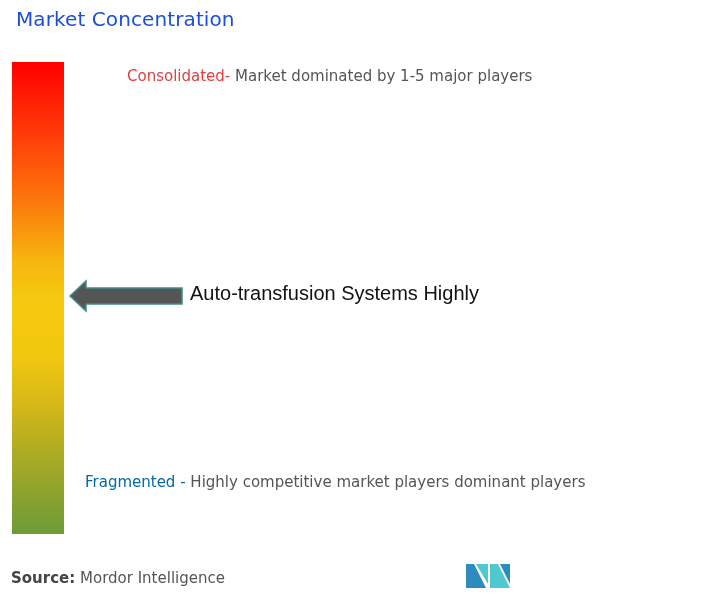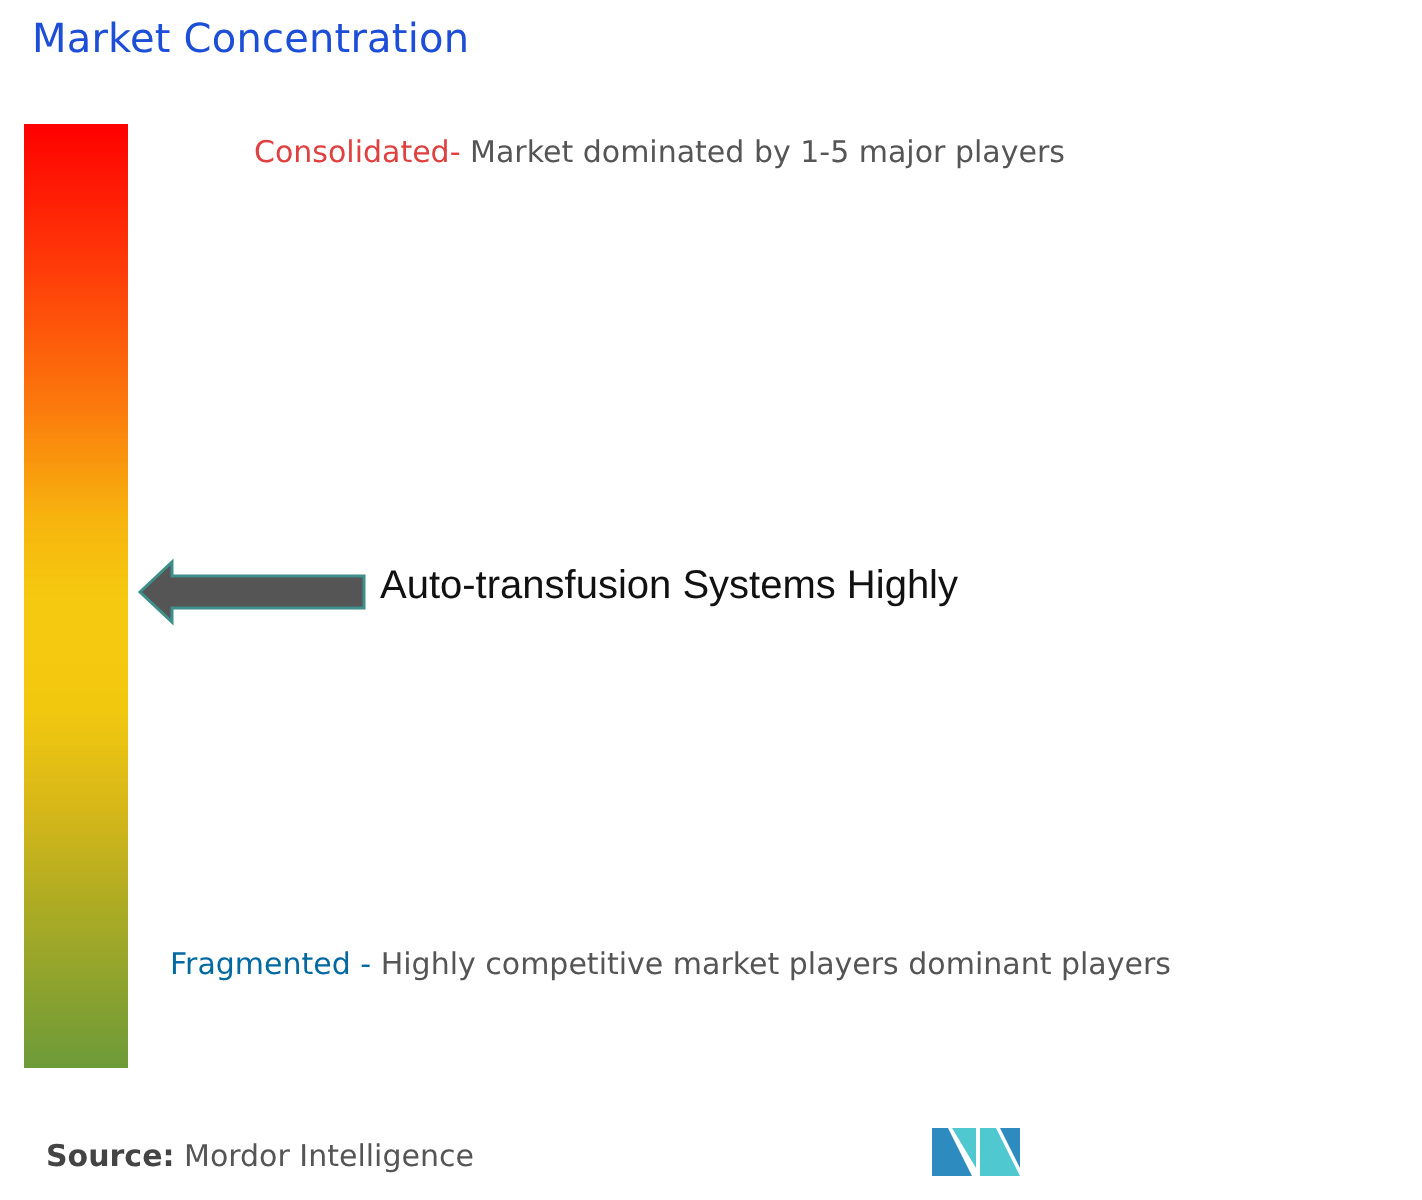--- a/index.html
+++ b/index.html
@@ -12,21 +12,21 @@
              #ff0000 0%, #ff3a08 15%, #fb7a0c 30%, #f7b50e 42%, #f5c90f 50%,
              #f2c80f 62%, #d8b818 72%, #b0ac22 82%, #8aa22e 92%, #6d9b39 100%); }
     .label { position: absolute; font-size: 15px; color: #555555; white-space: nowrap; }
     .label.top { left: 91px; top: 67px; margin-left: 36px; }
     .label.bottom { left: 85px; top: 473px; }
     .kw-red { color: #e04040; }
     .kw-green { color: #0369a1; }
     .arrow { position: absolute; left: 68px; top: 279px; width: 118px; height: 34px; }
     .market { position: absolute; left: 190px; top: 282px; font-size: 20px; color: #111111;
               font-family: "Liberation Sans", sans-serif; white-space: nowrap; }
-    .source { position: absolute; left: 11px; top: 569px; font-size: 15px; color: #555555; margin-left: 12px; }
+    .source { position: absolute; left: 11px; top: 569px; font-size: 15px; color: #555555; }
     .source b { font-weight: bold; color: #444; }
     .logo { position: absolute; left: 466px; top: 564px; width: 44px; height: 24px; }
   </style>
 </head>
 <body>
 
 <div class="title">Market Concentration</div>
 
 <div class="bar"></div>
 

